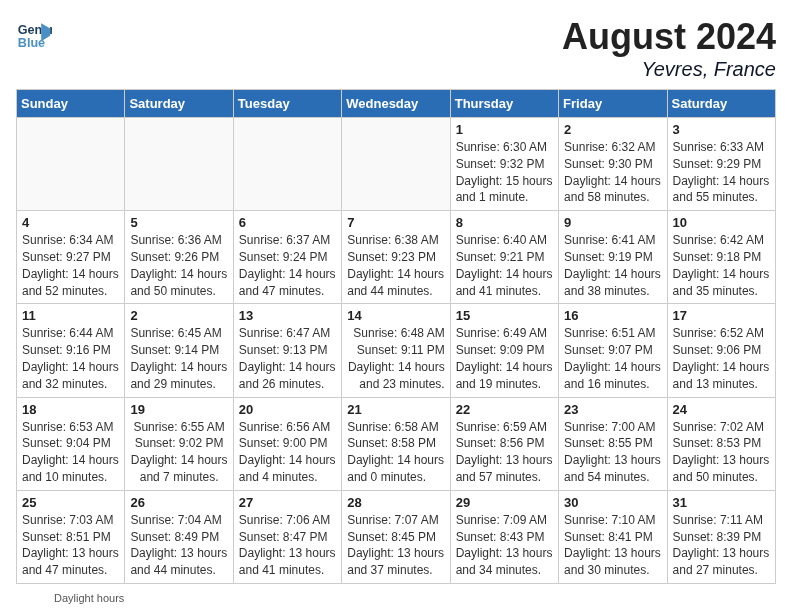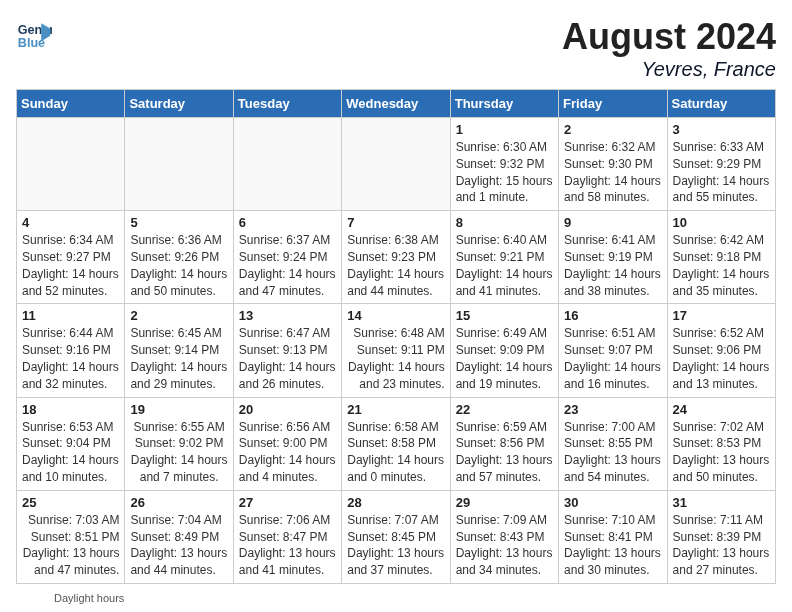--- a/index.html
+++ b/index.html
@@ -263,21 +263,21 @@
         <td>
           <div class="day-num">24</div>
           <div class="day-info" style="white-space: pre-line;">Sunrise: 7:02 AM
 Sunset: 8:53 PM
 Daylight: 13 hours and 50 minutes.</div>
         </td>
       </tr>
       <tr>
         <td>
           <div class="day-num">25</div>
-          <div class="day-info" style="white-space: pre-line; text-align: right;">Sunrise: 7:03 AM
+          <div class="day-info" style="white-space: pre-line;">Sunrise: 7:03 AM
 Sunset: 8:51 PM
 Daylight: 13 hours and 47 minutes.</div>
         </td>
         <td>
           <div class="day-num">26</div>
           <div class="day-info" style="white-space: pre-line;">Sunrise: 7:04 AM
 Sunset: 8:49 PM
 Daylight: 13 hours and 44 minutes.</div>
         </td>
         <td>

